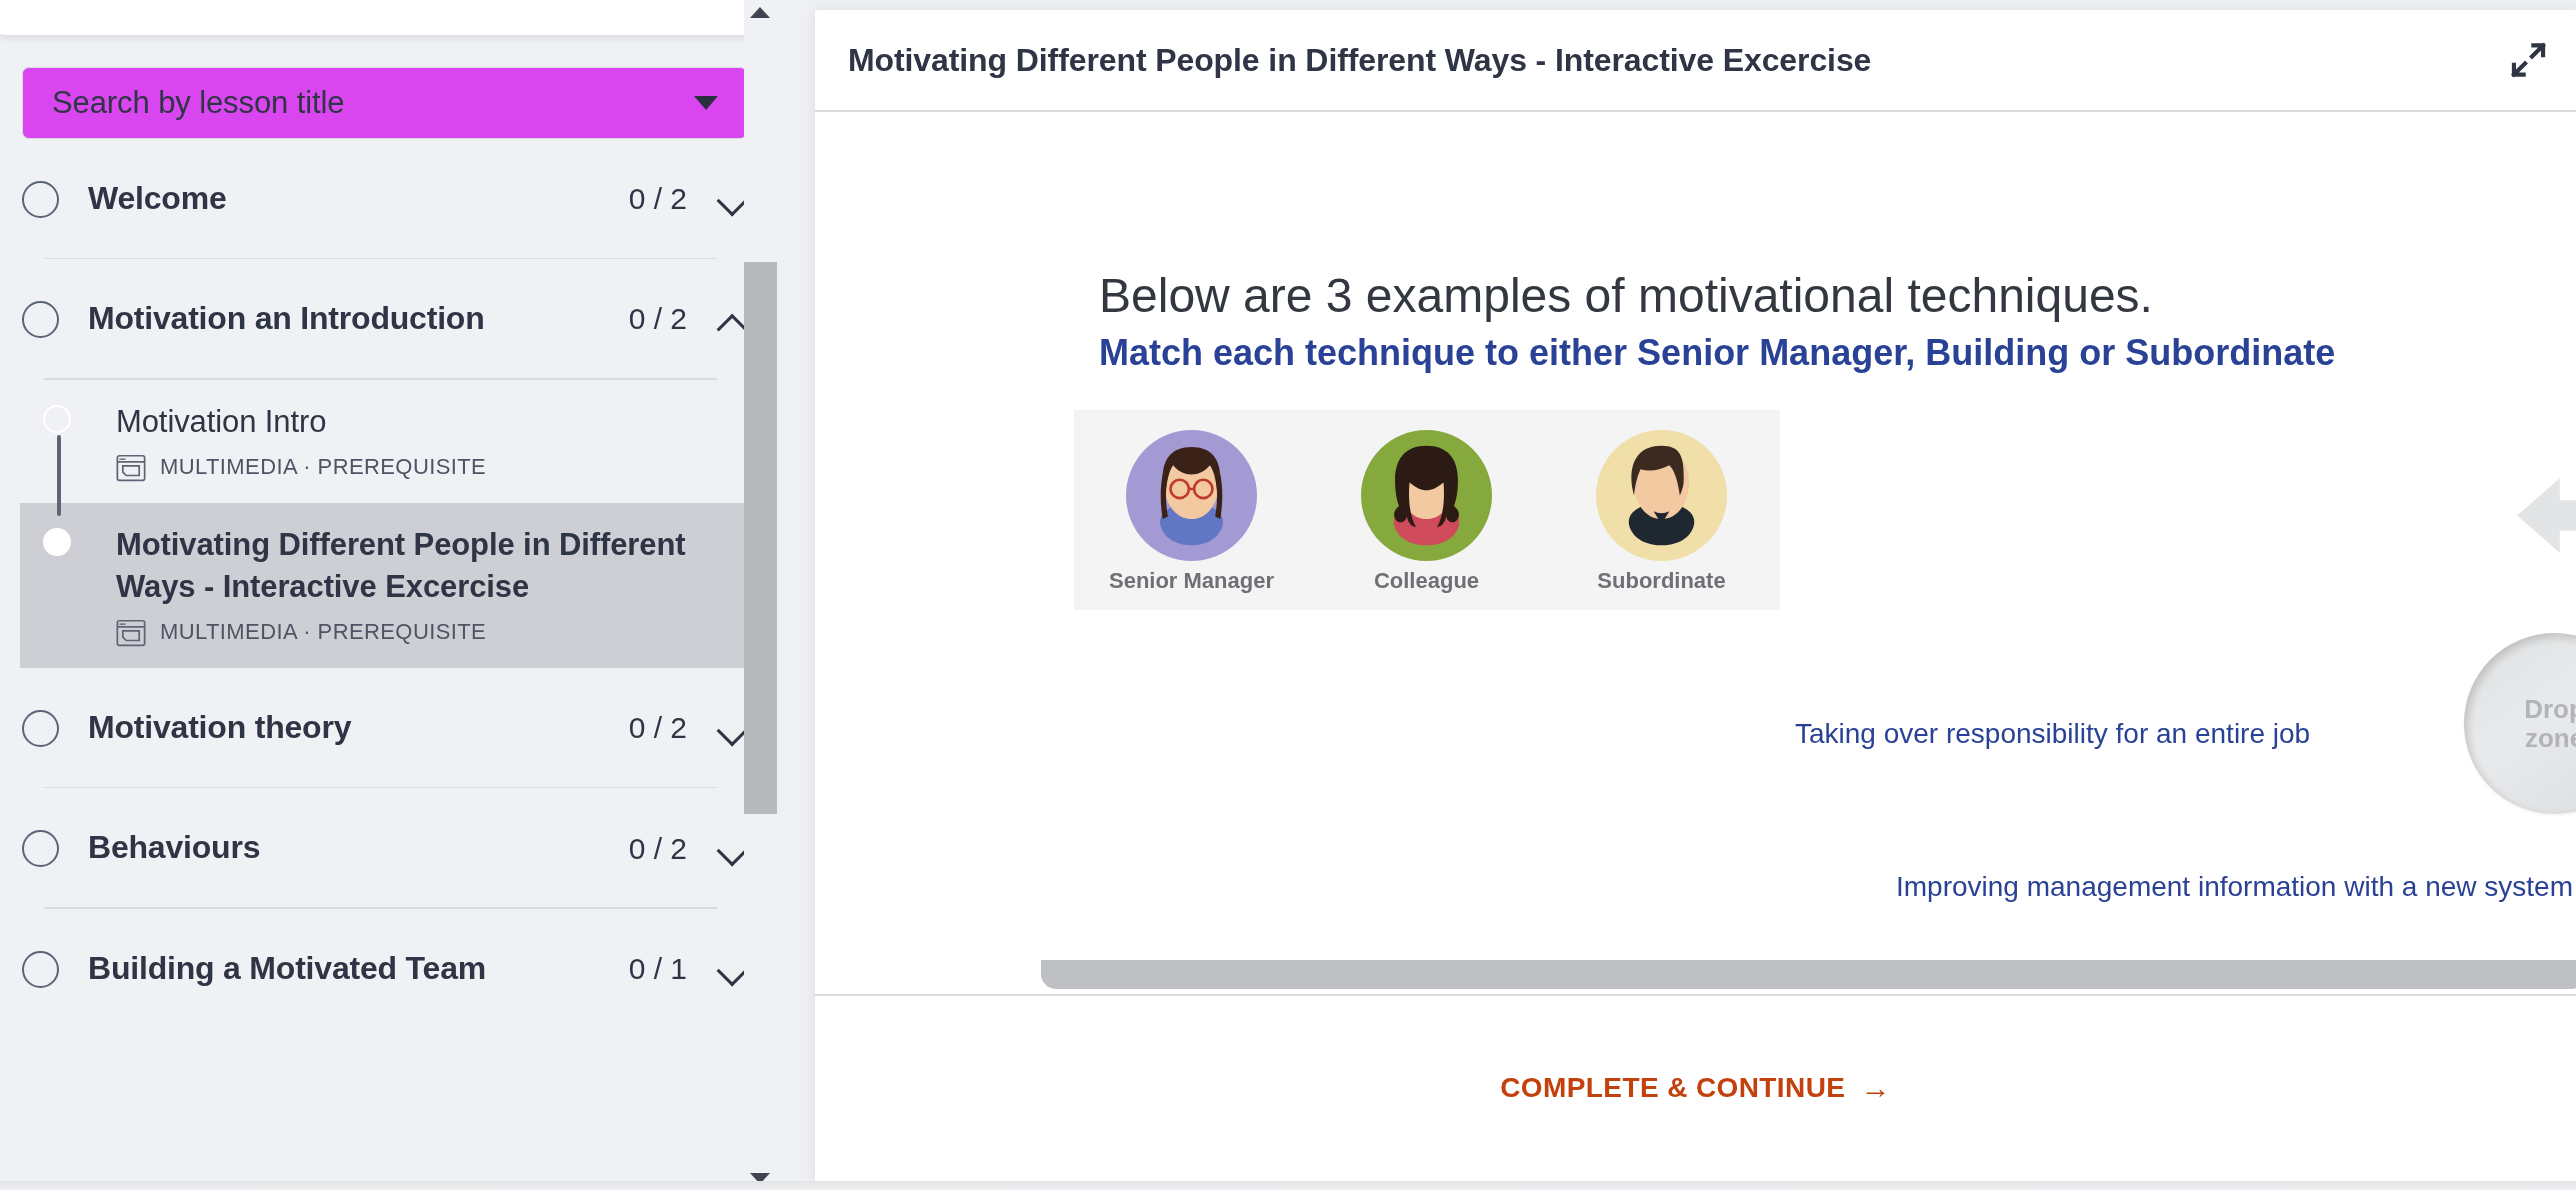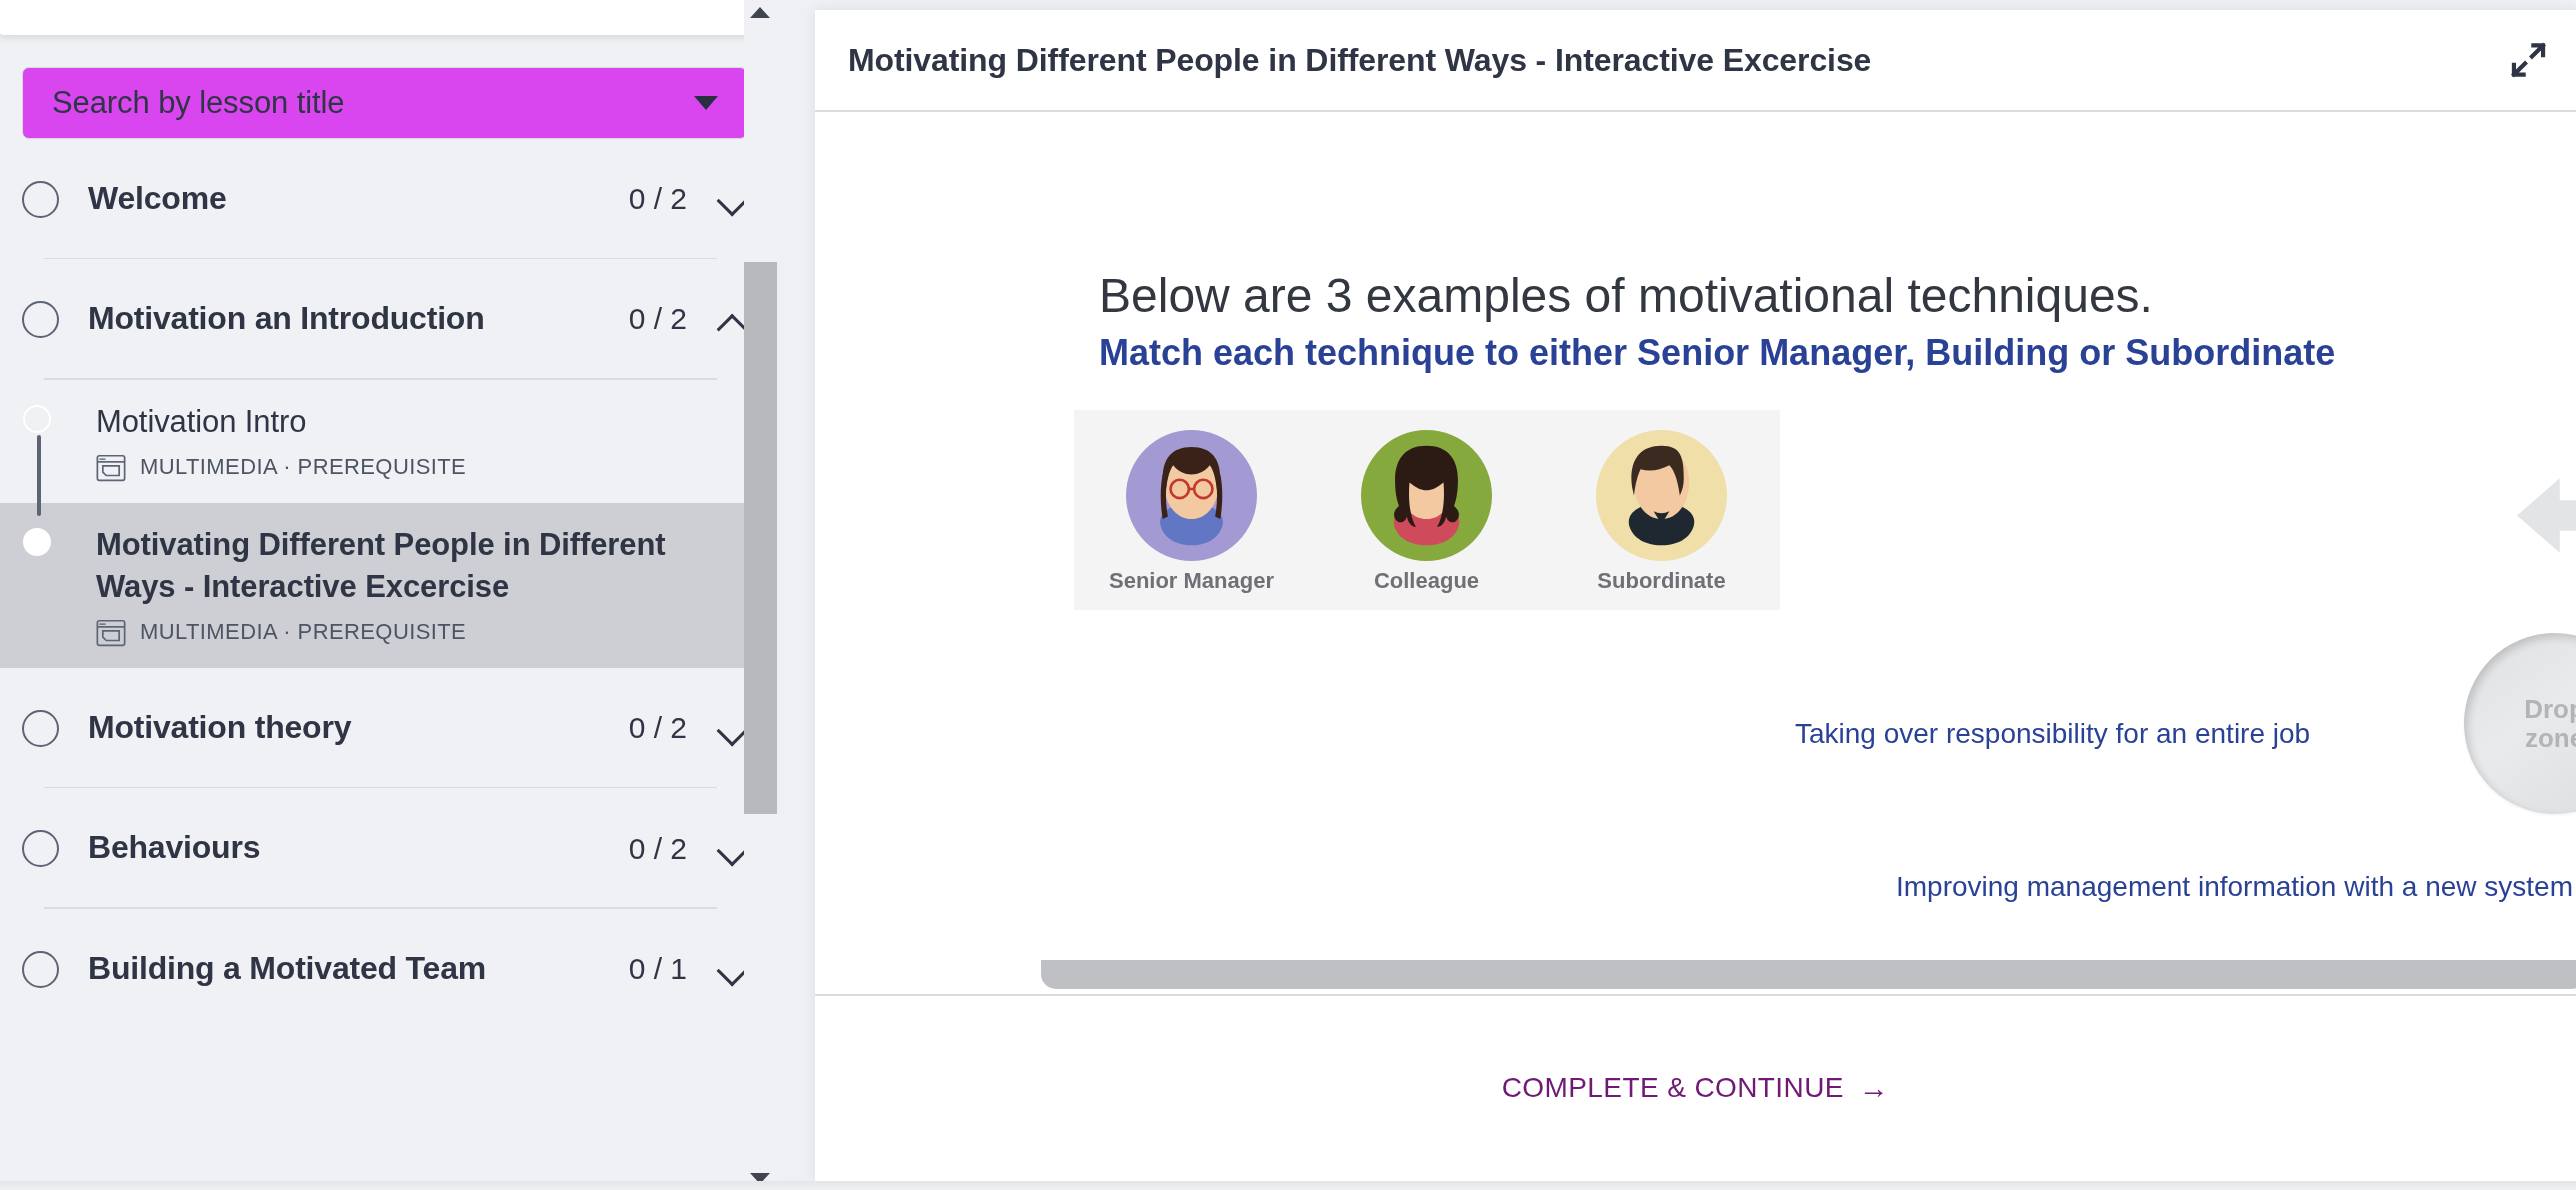--- a/index.html
+++ b/index.html
@@ -90,21 +90,21 @@
   .chev::before {
     content: ""; position: absolute; left: 4.1px; top: 4.1px;
     width: 19.3px; height: 19.3px;
     border-right: 3.5px solid #2f3545;
     border-bottom: 3.5px solid #2f3545;
     transform: rotate(45deg);
   }
   .chev.up::before { transform: rotate(-135deg); top: 11px; }
 
   
-  .lessons { position: relative; }
+  .lessons { position: relative; margin-left: 20px; }
   .lesson-row {
     display: flex; align-items: flex-start;
     padding: 21px 0 21px 22px;
     position: relative;
   }
   .lesson-row.active { background: #cdcfd4; }
   .lesson-dot-wrap { width: 37px; min-width: 37px; position: relative; }
   .lesson-dot {
     width: 28px; height: 28px;
     border: 2.1px solid #ffffff; border-radius: 50%;
@@ -248,21 +248,21 @@
     cursor: pointer;
   }
 
   
   .content-footer {
     height: 184px;
     display: flex; align-items: center; justify-content: center;
     background: #ffffff;
   }
   .complete-btn {
-    font-size: 28px; font-weight: 400; color: #701a75;
+    font-size: 28px; font-weight: 700; color: #c2410c;
     letter-spacing: 0.4px; cursor: pointer;
     background: none; border: none;
     font-family: "Liberation Sans", sans-serif;
     display: flex; align-items: center; gap: 15px;
   }
   .complete-arrow { font-size: 30px; }
 
   .page-bottom-strip {
     position: absolute; left: 0; bottom: 0;
     width: 2576px; height: 9.7px;

